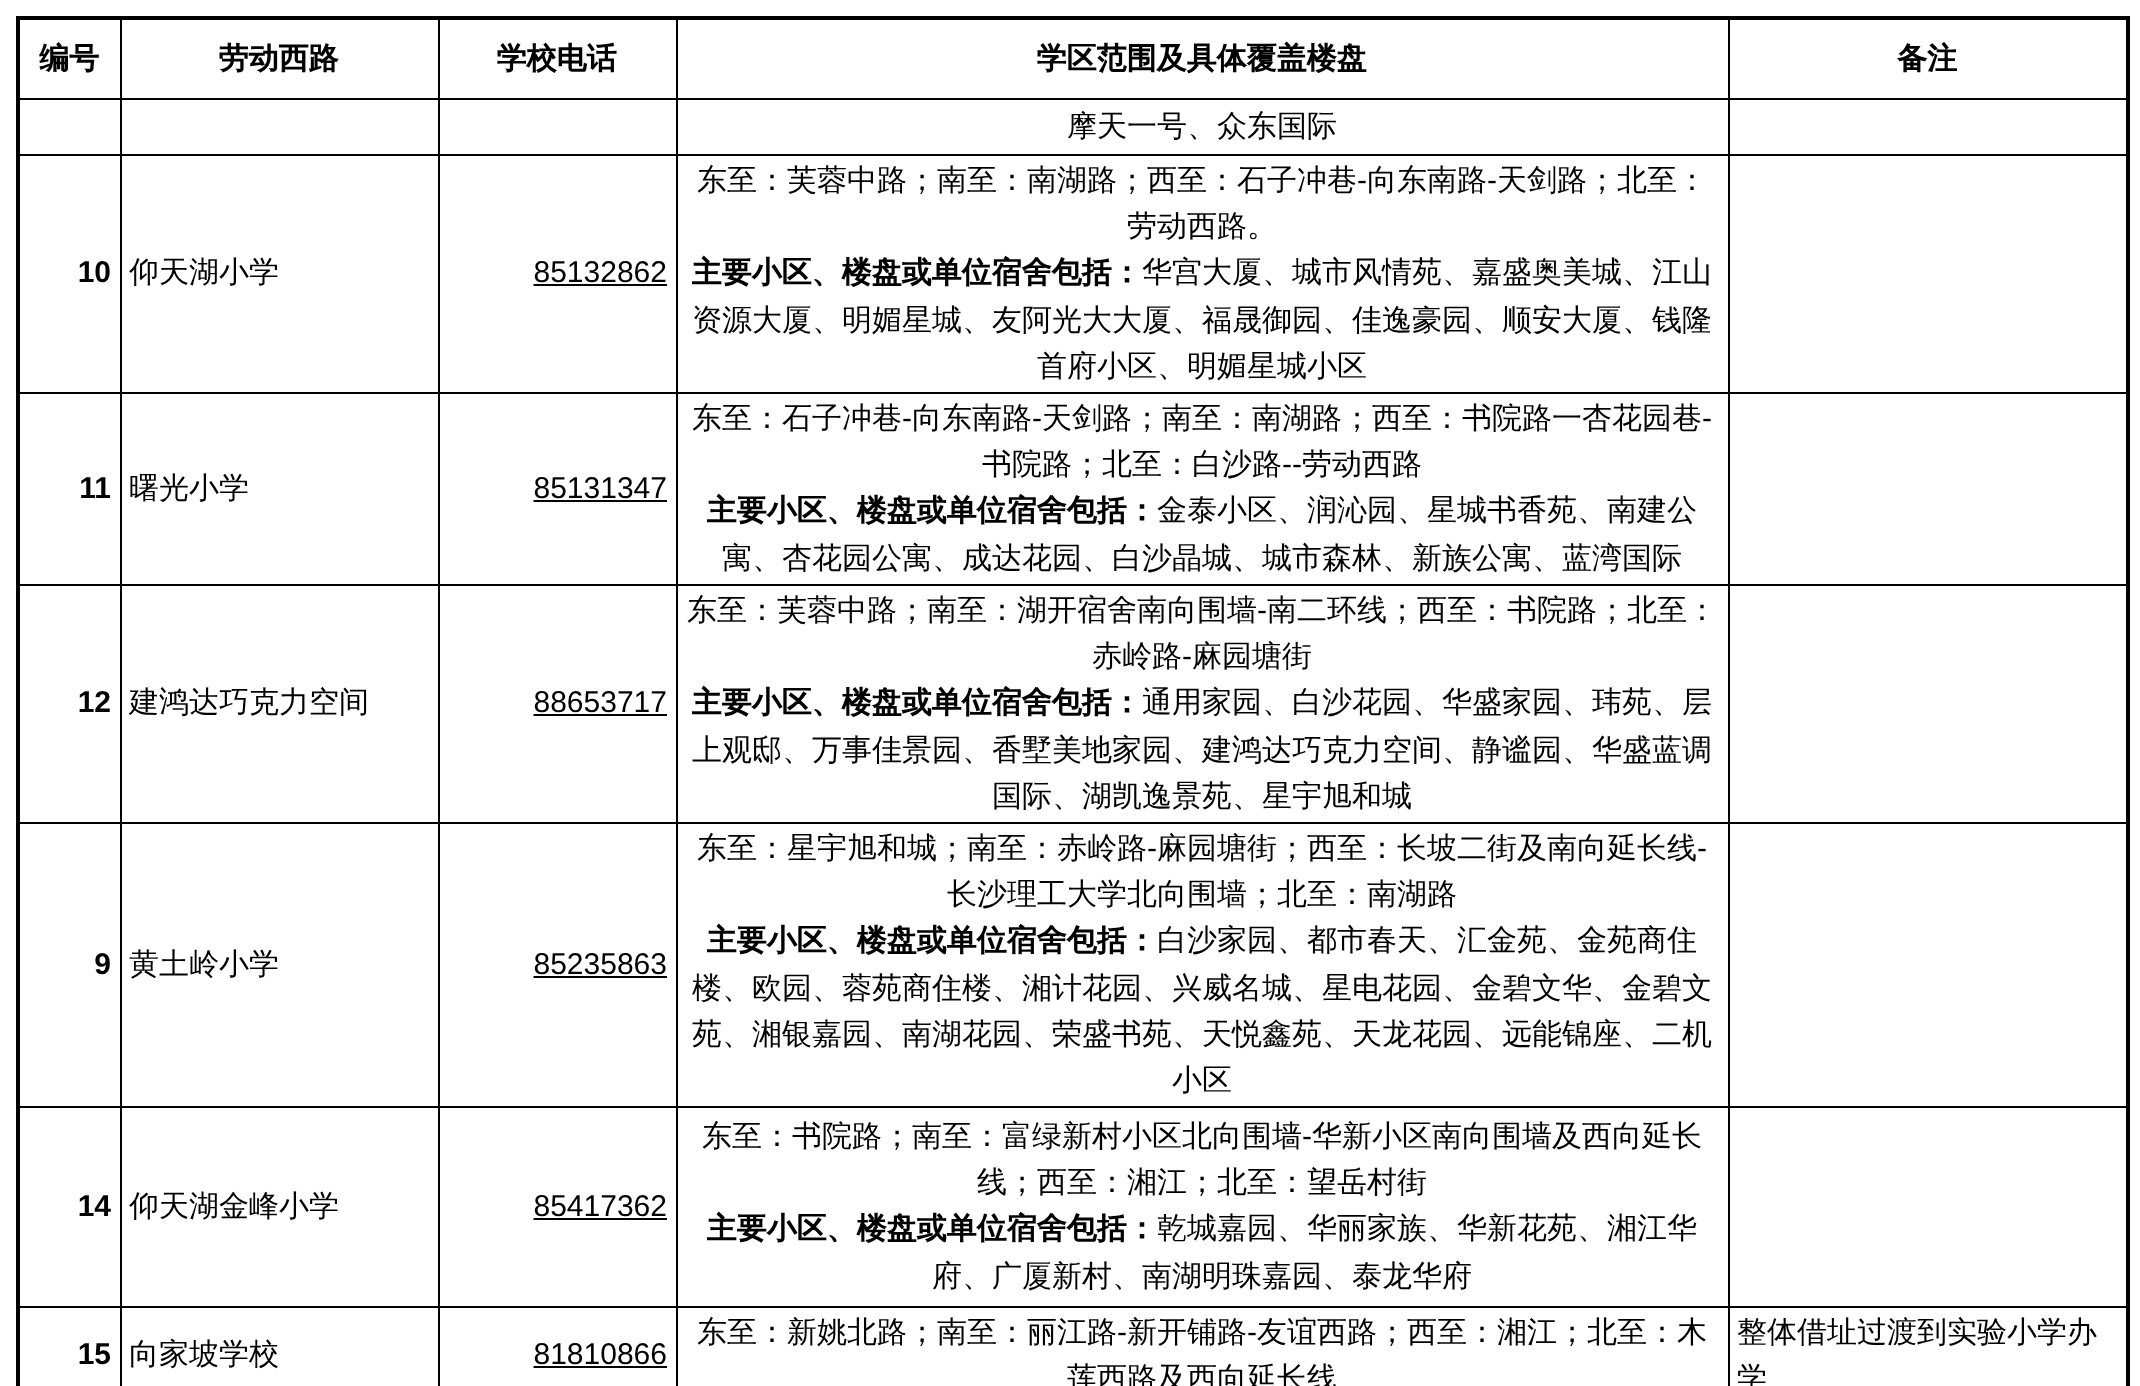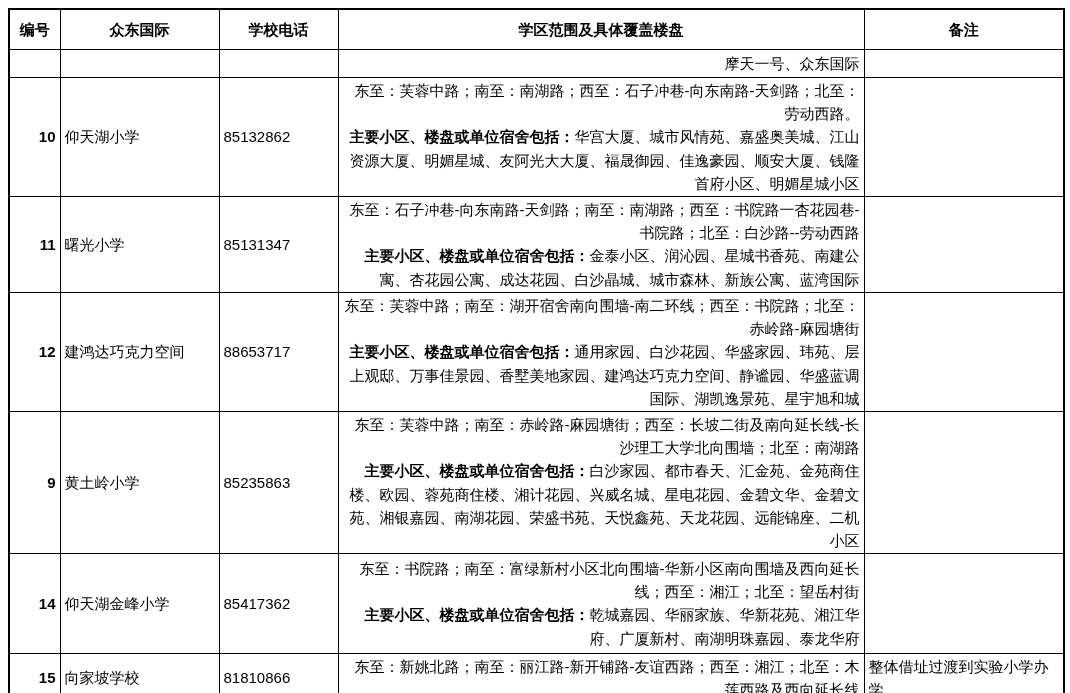--- a/index.html
+++ b/index.html
@@ -40,24 +40,25 @@
   td.c-id {
     text-align: right;
     font-weight: bold;
     font-size: 15px;
   }
   td.c-name {
     text-align: left;
     padding-left: 26px;
   }
   td.c-phone {
-    text-align: left;
+    text-align: right;
+    text-decoration: underline;
   }
   td.c-zone {
-    text-align: right;
+    text-align: center;
     padding: 2px 5px 2px 6px;
   }
   td.c-zone .coverage .b {
     font-weight: bold;
     font-family: Liberation Serif, serif;
   }
   td.c-remark {
     text-align: left;
     vertical-align: top;
     padding: 4px 22px 2px 6px;
@@ -80,21 +81,21 @@
     <colgroup>
       <col style="width:51px">
       <col style="width:159px">
       <col style="width:119px">
       <col style="width:526px">
       <col style="width:200px">
     </colgroup>
     <thead>
       <tr class="rh-head">
         <th class="hdr">编号</th>
-        <th class="hdr">众东国际</th>
+        <th class="hdr">劳动西路</th>
         <th class="hdr">学校电话</th>
         <th class="hdr">学区范围及具体覆盖楼盘</th>
         <th class="hdr">备注</th>
       </tr>
     </thead>
     <tbody>
 
       <tr class="rh-part">
         <td class="c-id"></td>
         <td class="c-name"></td>
@@ -137,21 +138,21 @@
           <div class="coverage"><span class="b">主要小区、楼盘或单位宿舍包括：</span><span>通用家园、白沙花园、华盛家园、玮苑、层上观邸、万事佳景园、香墅美地家园、建鸿达巧克力空间、静谧园、华盛蓝调国际、湖凯逸景苑、星宇旭和城</span></div>
         </td>
         <td class="c-remark"></td>
       </tr>
 
       <tr class="rh-r13">
         <td class="c-id">9</td>
         <td class="c-name">黄土岭小学</td>
         <td class="c-phone">85235863</td>
         <td class="c-zone">
-          <div class="boundary">东至：芙蓉中路；南至：赤岭路-麻园塘街；西至：长坡二街及南向延长线-长沙理工大学北向围墙；北至：南湖路</div>
+          <div class="boundary">东至：星宇旭和城；南至：赤岭路-麻园塘街；西至：长坡二街及南向延长线-长沙理工大学北向围墙；北至：南湖路</div>
           <div class="coverage"><span class="b">主要小区、楼盘或单位宿舍包括：</span><span>白沙家园、都市春天、汇金苑、金苑商住楼、欧园、蓉苑商住楼、湘计花园、兴威名城、星电花园、金碧文华、金碧文苑、湘银嘉园、南湖花园、荣盛书苑、天悦鑫苑、天龙花园、远能锦座、二机小区</span></div>
         </td>
         <td class="c-remark"></td>
       </tr>
 
       <tr class="rh-r14">
         <td class="c-id">14</td>
         <td class="c-name">仰天湖金峰小学</td>
         <td class="c-phone">85417362</td>
         <td class="c-zone">

